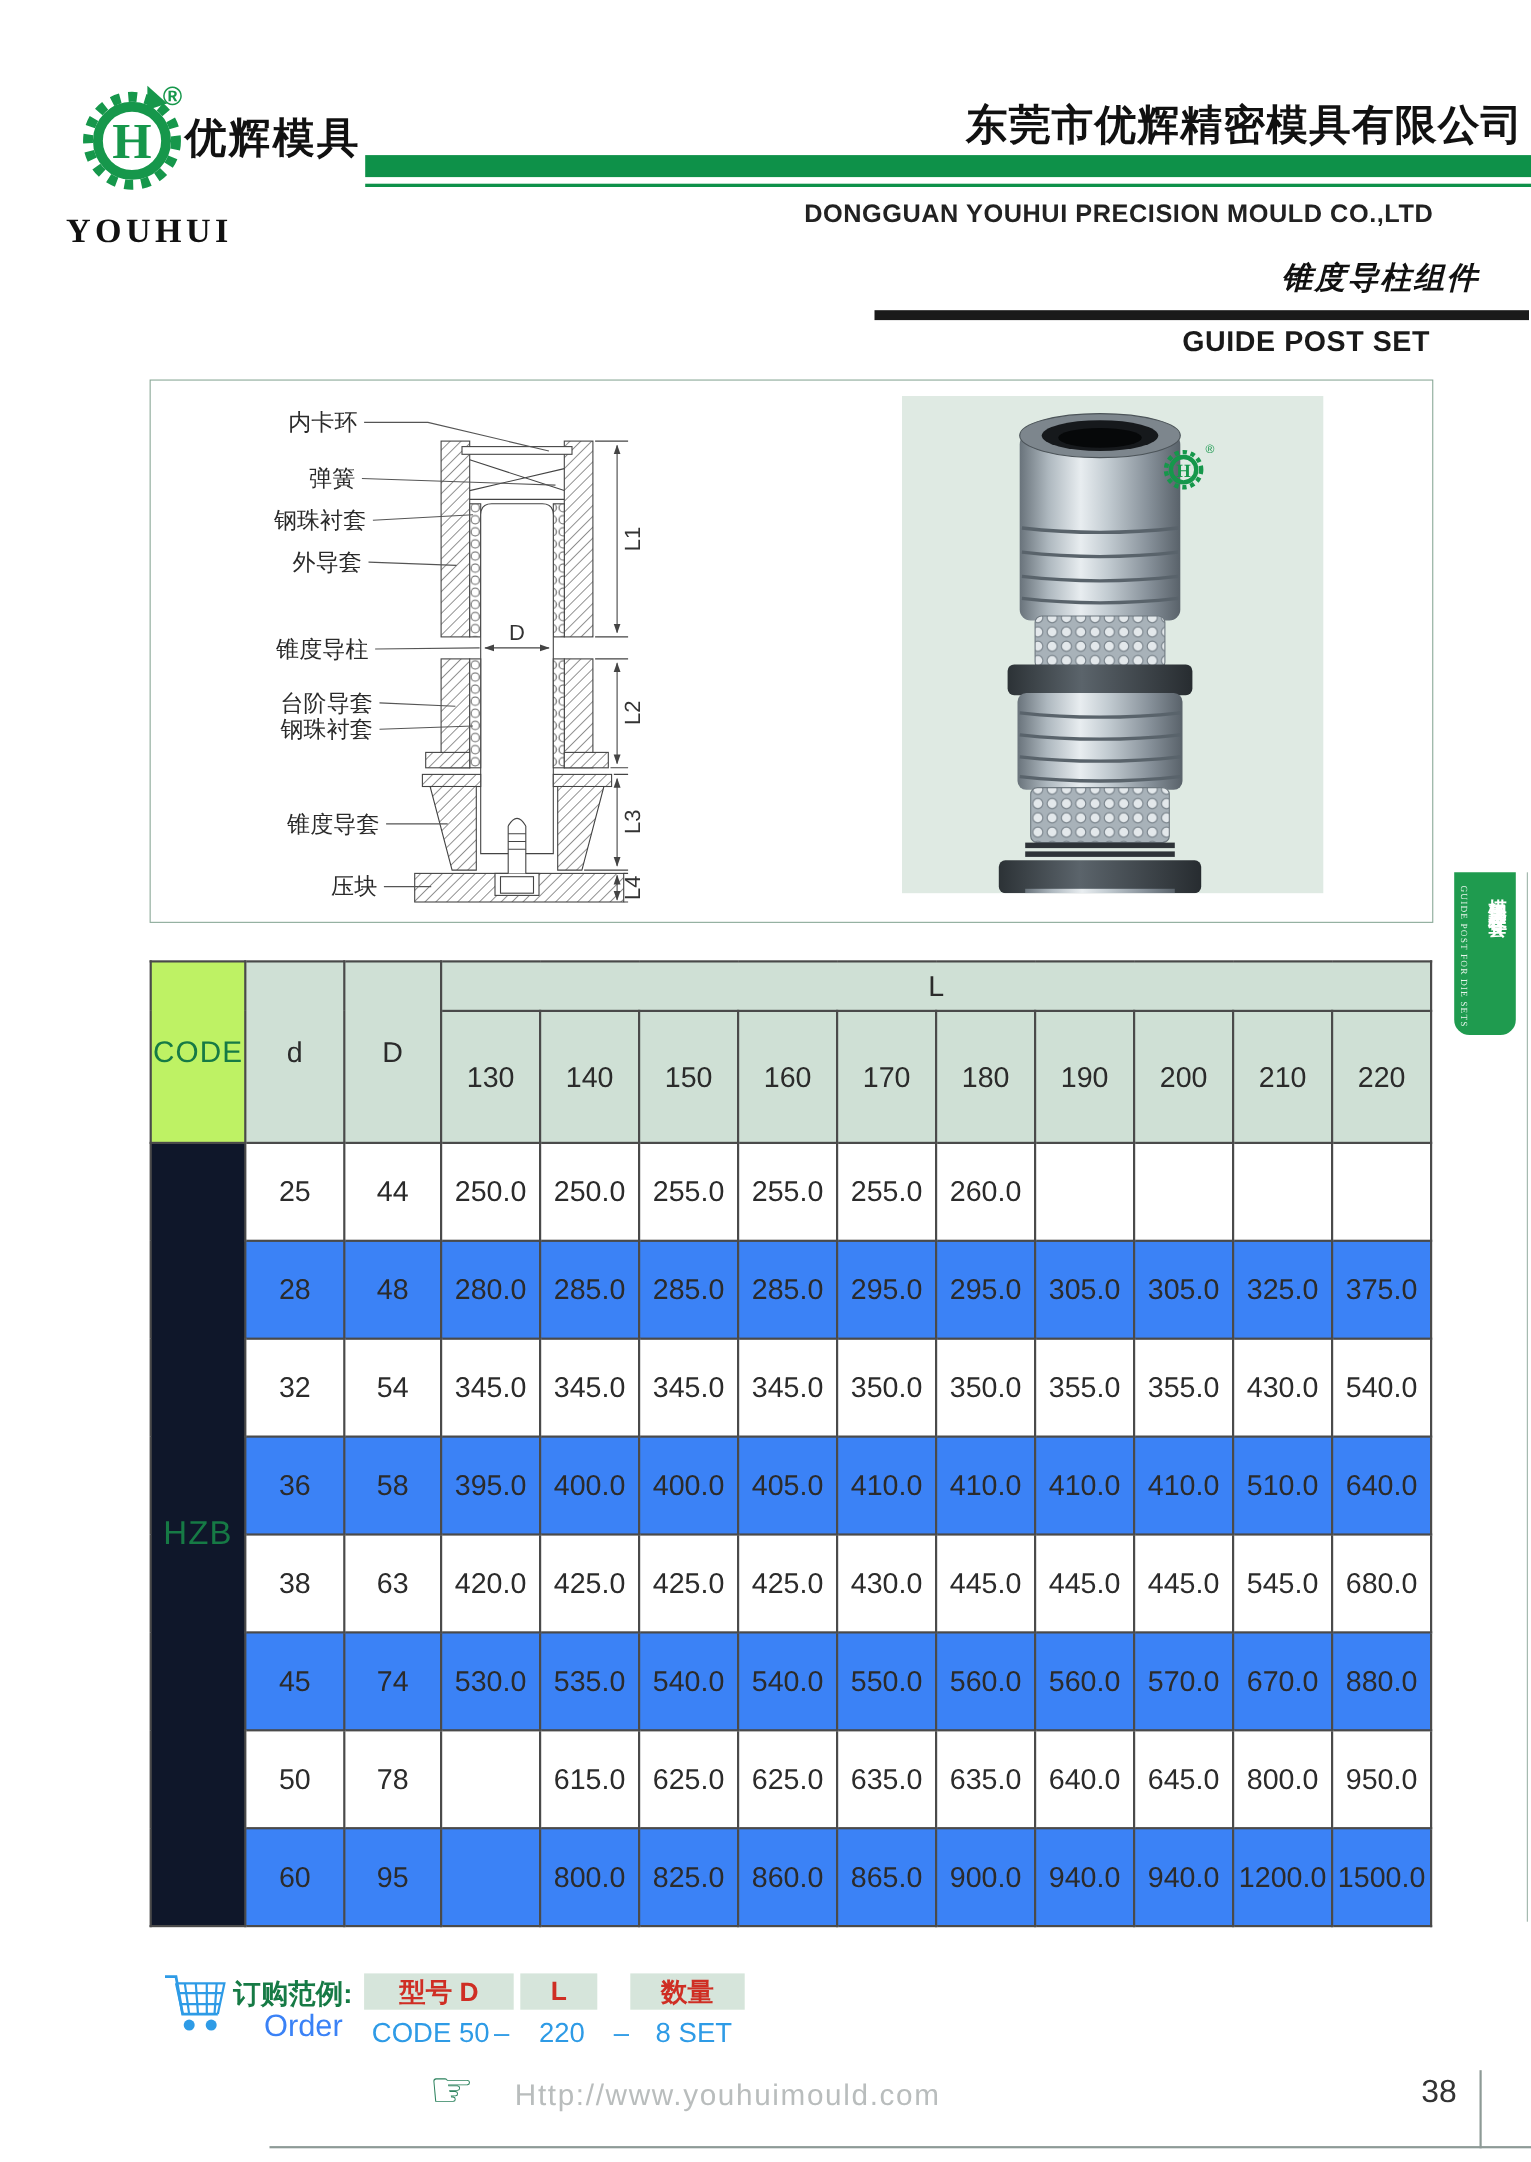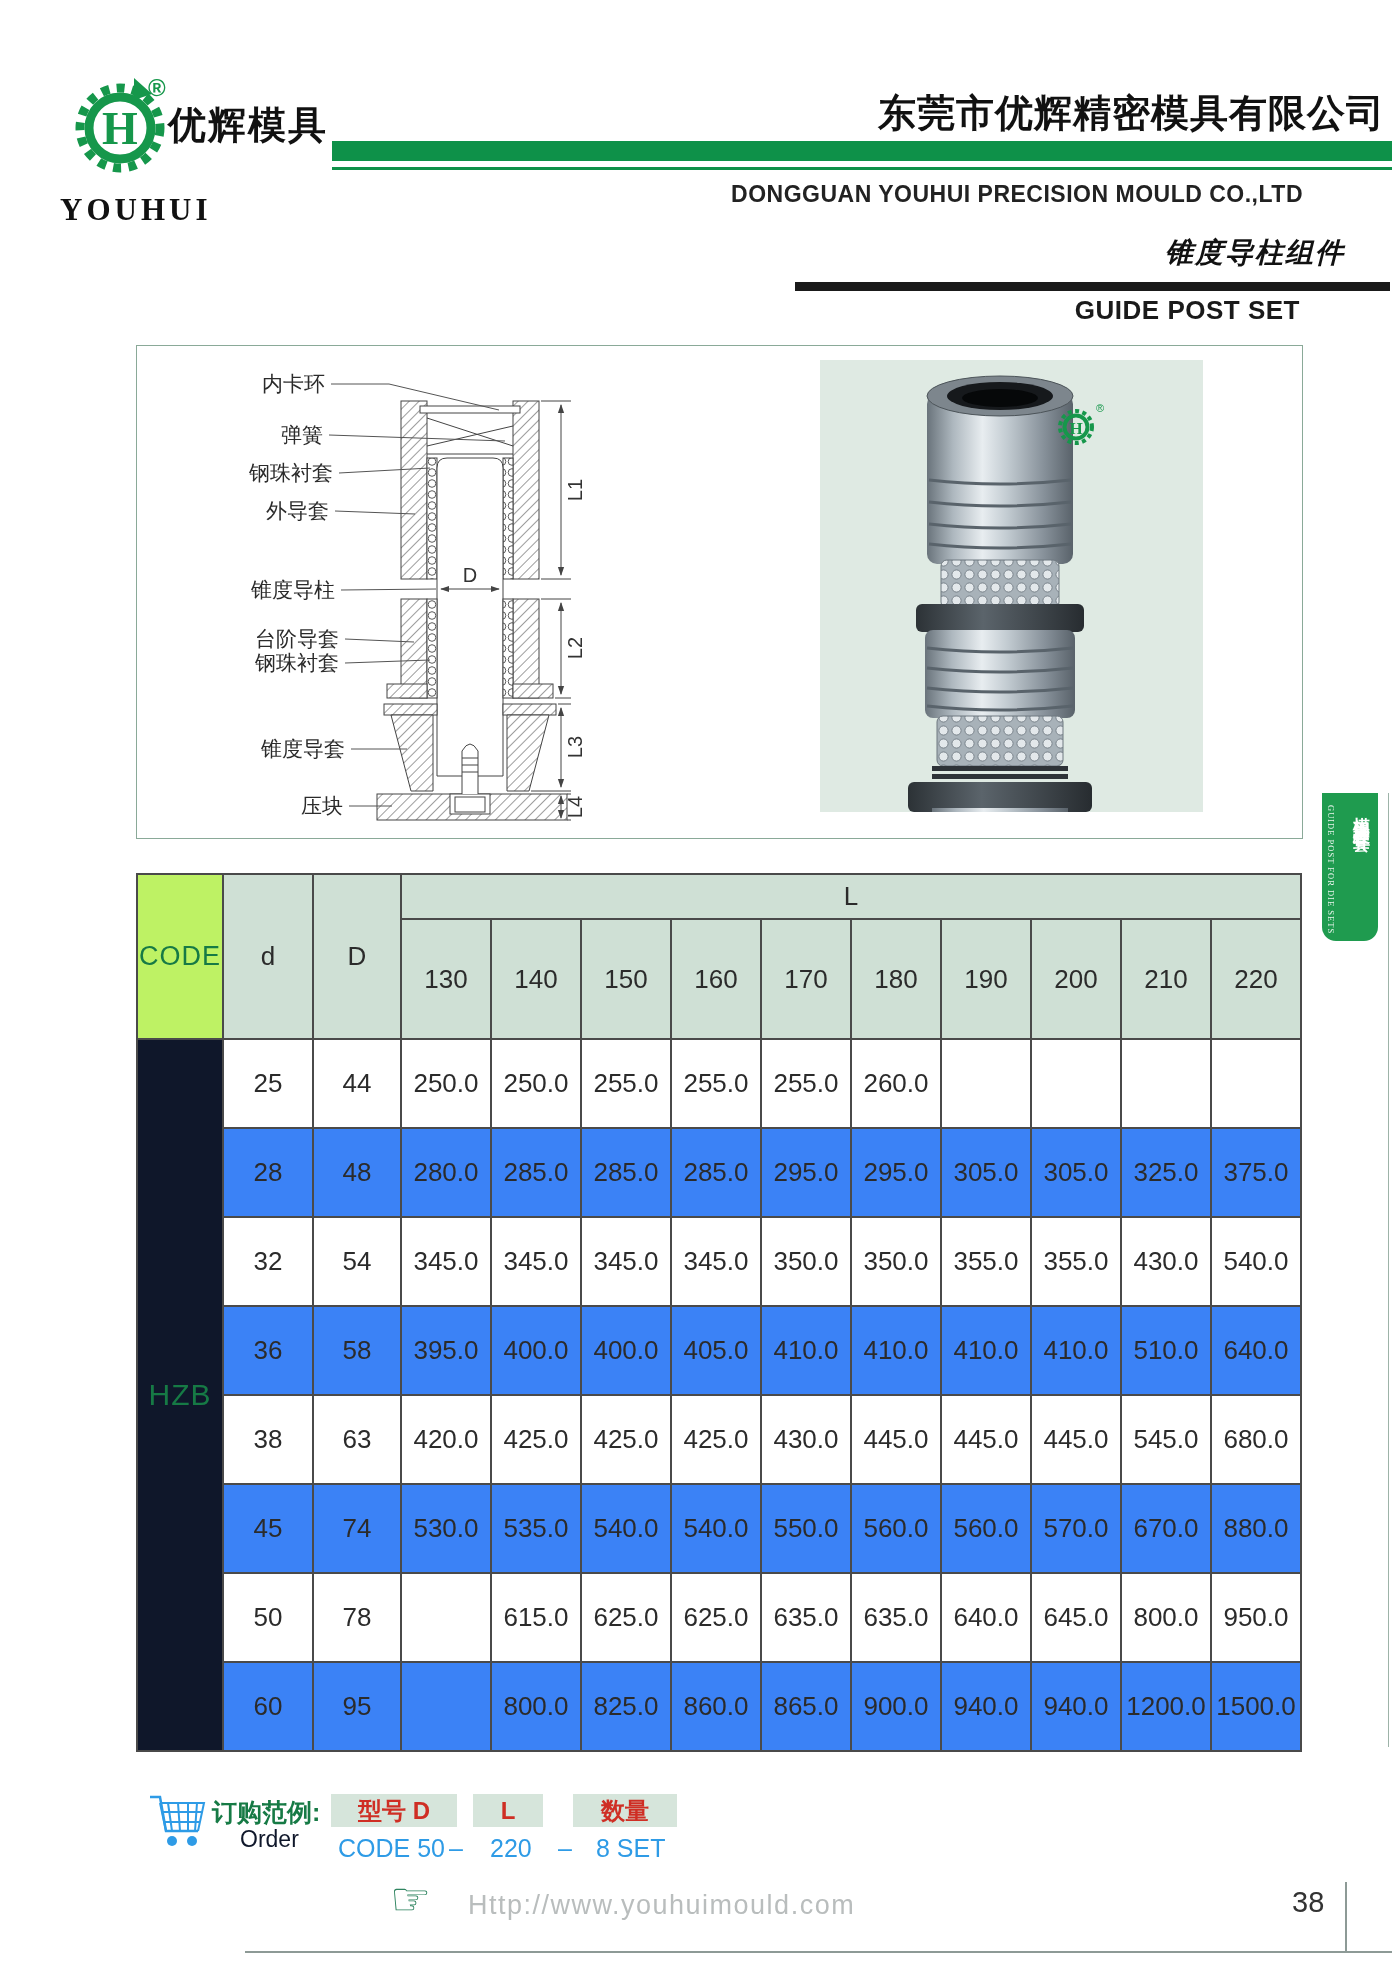--- a/index.html
+++ b/index.html
@@ -40,24 +40,24 @@
   table.spec thead th{background:#cfe0d5;}
   table.spec .h-top{height:45px;}
   table.spec .h-sizes{height:120px;}
   table.spec tbody tr{height:89px;}
   table.spec tr.stripe td{background:#3b82f6;}
   table.spec td.code-cell{background:#0f172a;color:#167a45;font-size:30px;letter-spacing:1px;margin-left:18px;}
   table.spec th.code-h{color:#167a45;font-size:27px;letter-spacing:1px;background:#bef264;}
 
   
   .order-title-cn{left:212px;top:1796px;font-size:25px;color:#167a45;font-weight:bold;}
-  .order-title-en{left:240px;top:1826px;font-size:23px;color:#0f172a;}
+  .order-title-en{left:240px;top:1826px;font-size:28px;color:#3b82f6;}
   .order-box{top:1794px;height:33px;background:#d6e5db;color:#cf2e24;font-size:24px;font-weight:bold;
              display:flex;align-items:center;justify-content:center;}
-  .ob1{left:331px;width:126px;}
+  .ob1{left:331px;width:136px;}
   .ob2{left:473px;width:70px;}
   .ob3{left:573px;width:104px;}
   .order-ex{top:1834px;color:#2e9be6;font-size:25px;}
   .note{left:920px;top:1769px;font-size:25px;color:#1a1a1a;line-height:31px;}
   .note .hash{color:#2f7fd6;font-weight:bold;}
   .note .mark{color:#cf2e24;font-weight:bold;}
   .note .colon{color:#0f7a3c;font-weight:bold;}
   .note .l2{margin-left:56px;}
 
   

